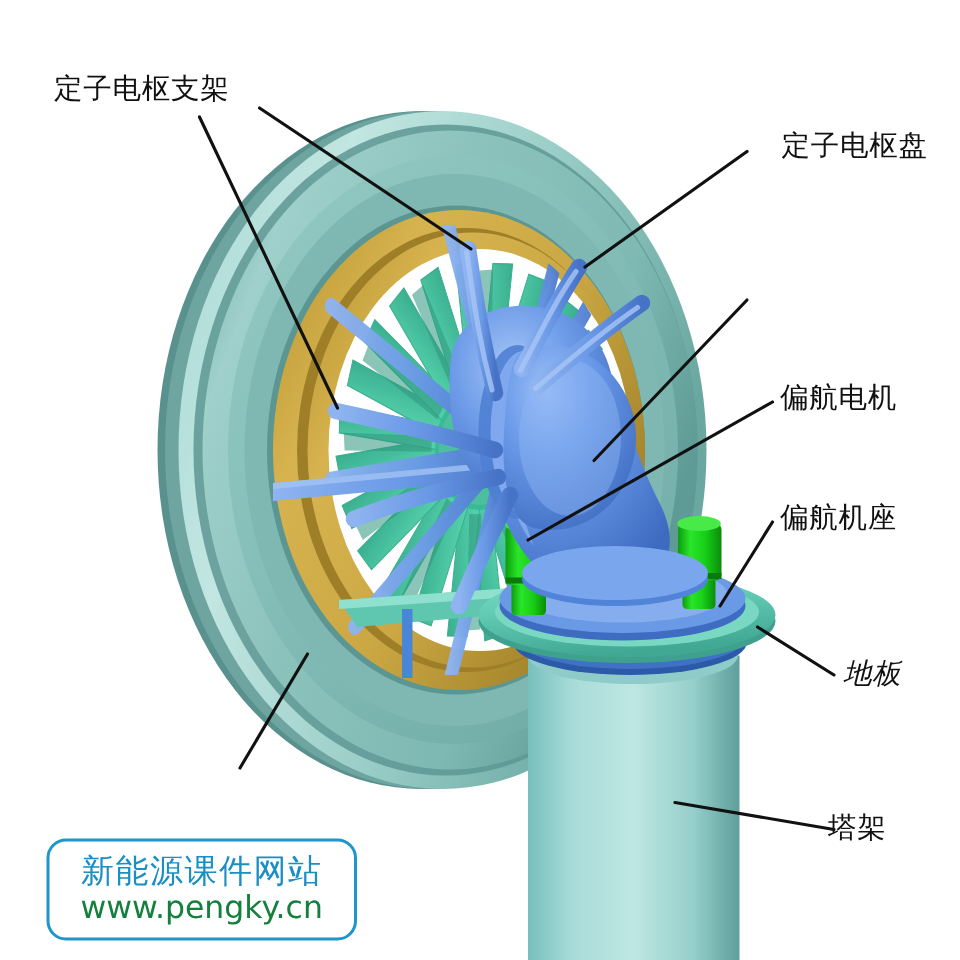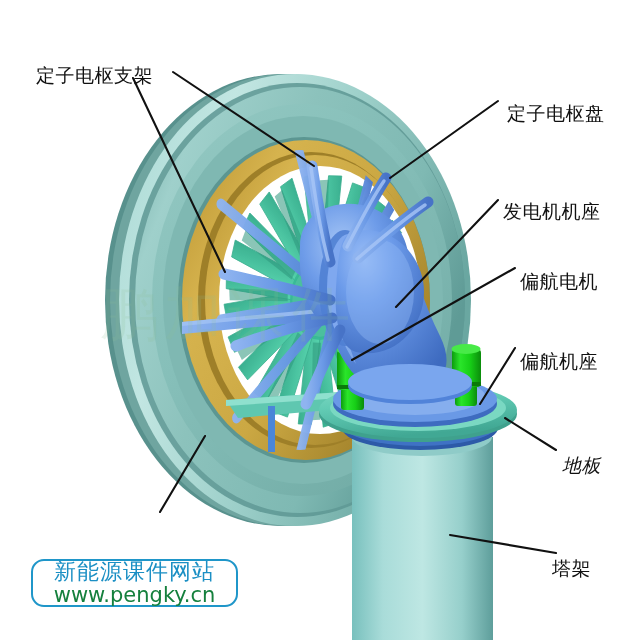--- a/index.html
+++ b/index.html
@@ -22,29 +22,28 @@
     width: 640px; height: 640px;
   }
   .label {
     position: absolute;
     color: #111111;
     font-size: 19px;
     line-height: 1;
     white-space: nowrap;
     letter-spacing: 0.5px;
     font-family: "DejaVu Sans", "Liberation Sans", sans-serif;
-    margin-top: 16px;
   }
   
   #logo-badge {
     position: absolute;
     left: 31px;
     top: 559px;
     width: 207px;
-    height: 48px;
+    height: 68px;
     border: 2.5px solid #1f96c9;
     border-radius: 13px;
     background: #ffffff;
     box-sizing: border-box;
     display: flex;
     flex-direction: column;
     align-items: center;
     justify-content: center;
   }
   #logo-cn {
@@ -422,25 +421,23 @@
       <line x1="515" y1="348" x2="480" y2="404"></line>
 
       <line x1="556" y1="450" x2="505" y2="418"></line>
 
       <line x1="556" y1="553" x2="450" y2="535"></line>
 
       <line x1="160" y1="512" x2="205" y2="436"></line>
     </g>
   </svg>
 
-  <div id="watermark">鹏加课件</div>
 
   <div class="label" style="left:36px;  top:50px;">定子电枢支架</div>
-  <div class="label" style="left:507px; top:88px;text-align:center;">定子电枢盘</div>
-  <div class="label" style="left:503px; top:186px;">发电机机座</div>
+  <div class="label" style="left:521px; top:88px;text-align:center;">定子电枢盘</div>
   <div class="label" style="left:520px; top:256px;text-align:right;">偏航电机</div>
   <div class="label" style="left:520px; top:336px;">偏航机座</div>
   <div class="label" style="left:562px; top:440px;font-style:italic;">地板</div>
   <div class="label" style="left:552px; top:543px;">塔架</div>
 
   <div id="logo-badge">
     <div id="logo-cn">新能源课件网站</div>
     <div id="logo-url">www.pengky.cn</div>
   </div>
 

